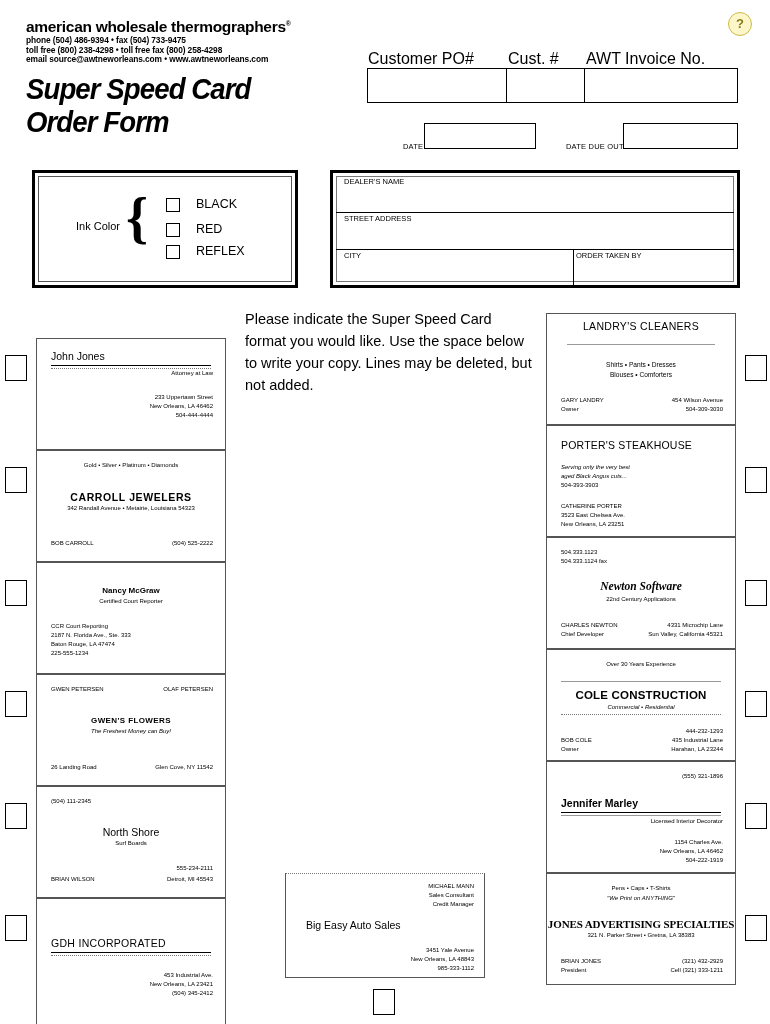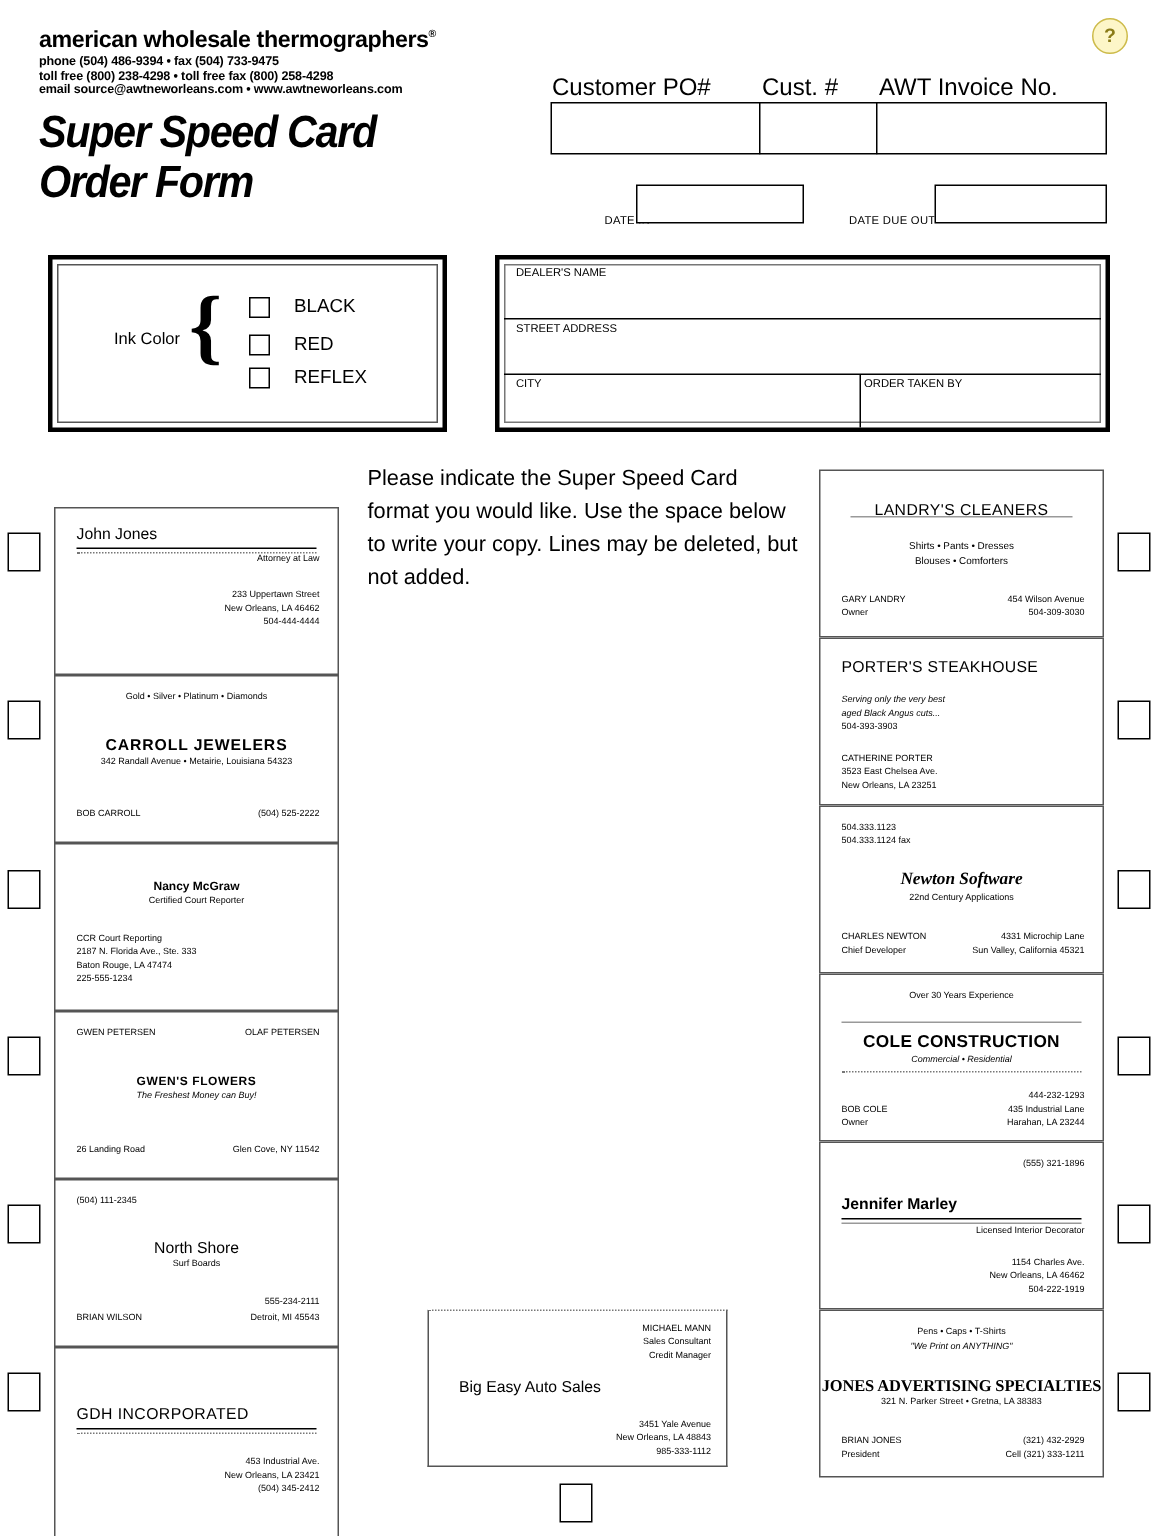--- a/index.html
+++ b/index.html
@@ -189,21 +189,21 @@
     <div class="c xs rt" style="left:0;width:188px;top:18px;">Sales Consultant</div>
     <div class="c xs rt" style="left:0;width:188px;top:27px;">Credit Manager</div>
     <div class="c lg" style="left:20px;top:45px;">Big Easy Auto Sales</div>
     <div class="c xs rt" style="left:0;width:188px;top:73px;">3451 Yale Avenue</div>
     <div class="c xs rt" style="left:0;width:188px;top:82px;">New Orleans, LA 48843</div>
     <div class="c xs rt" style="left:0;width:188px;top:91px;">985-333-1112</div>
   </div>
   <div class="mark" style="left:373px;top:989px;"></div>
 
   <div class="card rightcol" style="top:313px;height:112px;">
-    <div class="c lg ctr" style="top:20px;letter-spacing:0.3px;">LANDRY'S CLEANERS</div>
+    <div class="c lg ctr" style="top:6px;letter-spacing:0.3px;">LANDRY'S CLEANERS</div>
     <div class="rule-thin" style="left:20px;top:30px;width:148px;"></div>
     <div class="c sm ctr" style="top:47px;">Shirts • Pants • Dresses</div>
     <div class="c sm ctr" style="top:57px;">Blouses • Comforters</div>
     <div class="c xs" style="left:14px;top:83px;">GARY LANDRY</div>
     <div class="c xs" style="left:14px;top:92px;">Owner</div>
     <div class="c xs rt" style="left:0;width:176px;top:83px;">454 Wilson Avenue</div>
     <div class="c xs rt" style="left:0;width:176px;top:92px;">504-309-3030</div>
   </div>
 
   <div class="card rightcol" style="top:425px;height:112px;">

